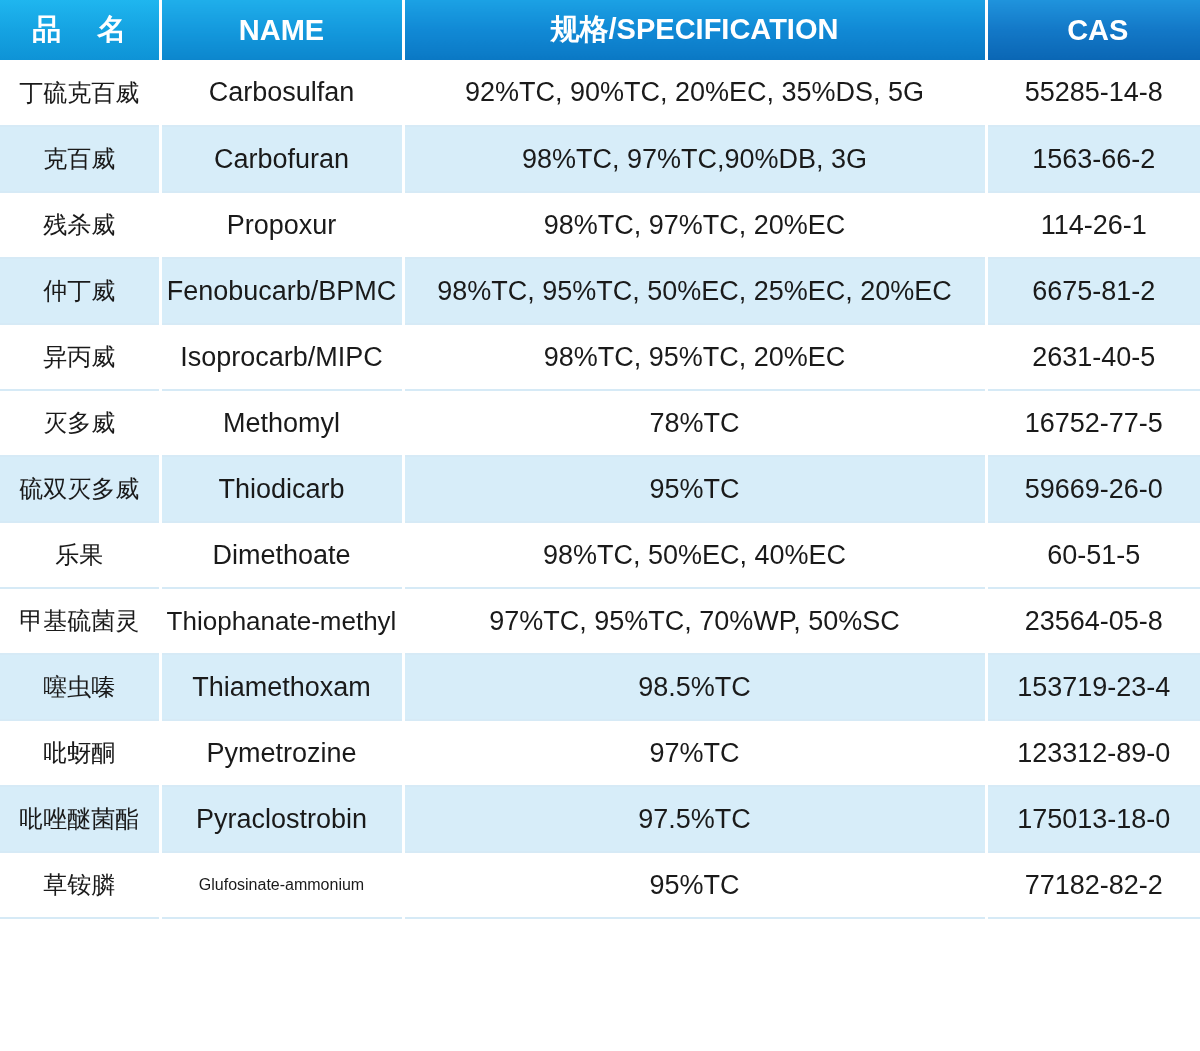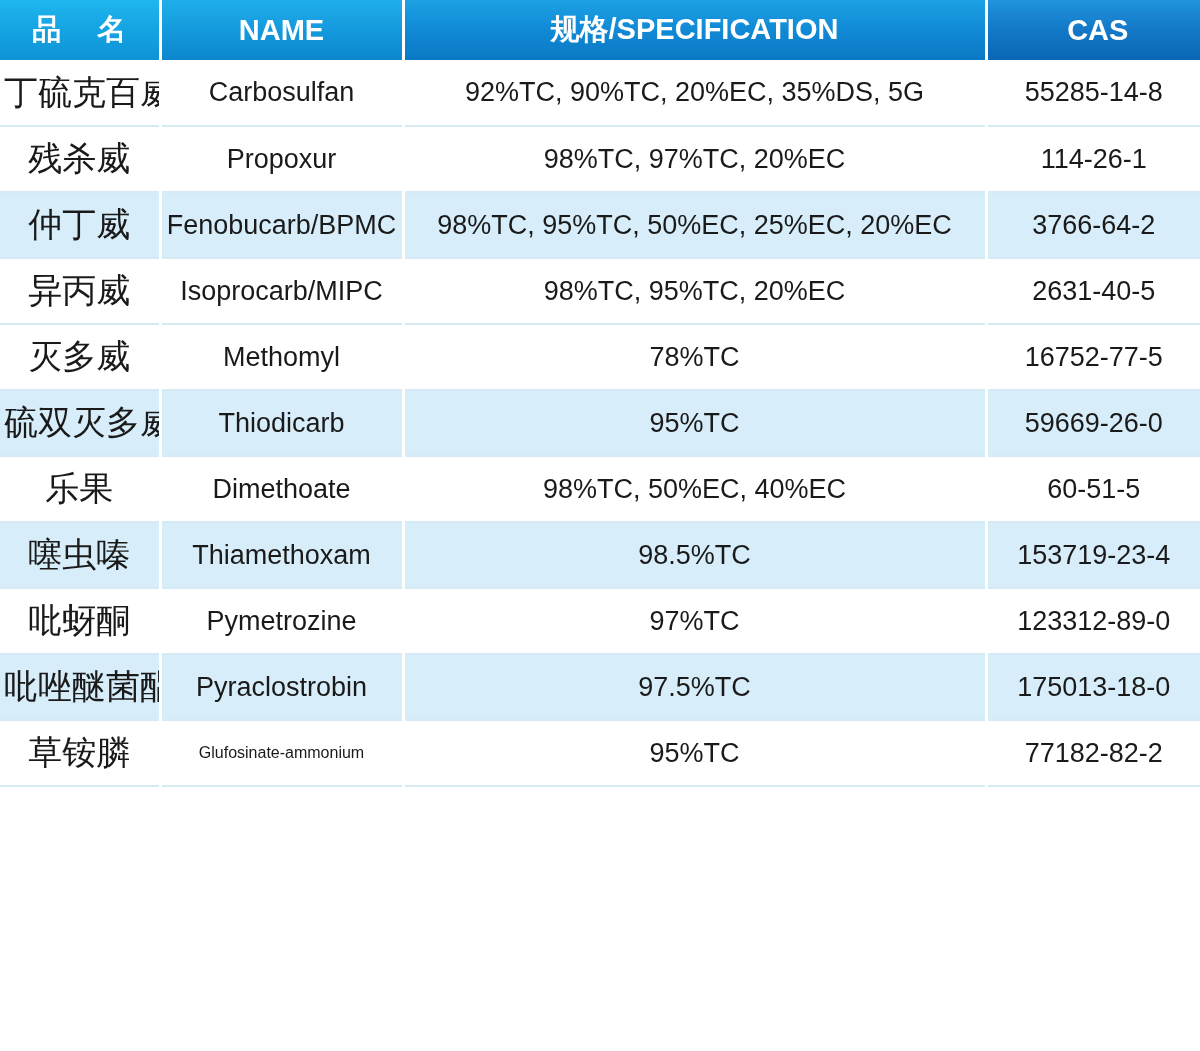--- a/index.html
+++ b/index.html
@@ -66,21 +66,21 @@
     padding: 0 4px;
     box-sizing: border-box;
     white-space: nowrap;
     overflow: hidden;
   }
   tbody td.cas-cell { border-right: none; }
   tbody tr.odd td { background: #ffffff; }
   tbody tr.even td { background: #d7edf9; }
 
   tbody td.cn-cell {
-    font-size: 34px;
+    font-size: 24px;
   }
   tbody td.en-cell {
     font-size: 27px;
   }
 </style>
 </head>
 <body>
 
 <div class="table-wrap">
   <table class="product-table">
@@ -98,31 +98,37 @@
         <th class="h-cas">CAS</th>
       </tr>
     </thead>
     <tbody id="table-body">
         <tr class="odd">
           <td class="cn-cell">丁硫克百威</td>
           <td class="en-cell">Carbosulfan</td>
           <td class="spec-cell">92%TC, 90%TC, 20%EC, 35%DS, 5G</td>
           <td class="cas-cell">55285-14-8</td>
         </tr>
+        <tr class="even">
+          <td class="cn-cell">克百威</td>
+          <td class="en-cell">Carbofuran</td>
+          <td class="spec-cell">98%TC, 97%TC,90%DB, 3G</td>
+          <td class="cas-cell">1563-66-2</td>
+        </tr>
         <tr class="odd">
           <td class="cn-cell">残杀威</td>
           <td class="en-cell">Propoxur</td>
           <td class="spec-cell">98%TC, 97%TC, 20%EC</td>
           <td class="cas-cell">114-26-1</td>
         </tr>
         <tr class="even">
           <td class="cn-cell">仲丁威</td>
           <td class="en-cell">Fenobucarb/BPMC</td>
           <td class="spec-cell">98%TC, 95%TC, 50%EC, 25%EC, 20%EC</td>
-          <td class="cas-cell">3766-64-2</td>
+          <td class="cas-cell">6675-81-2</td>
         </tr>
         <tr class="odd">
           <td class="cn-cell">异丙威</td>
           <td class="en-cell">Isoprocarb/MIPC</td>
           <td class="spec-cell">98%TC, 95%TC, 20%EC</td>
           <td class="cas-cell">2631-40-5</td>
         </tr>
         <tr class="odd">
           <td class="cn-cell">灭多威</td>
           <td class="en-cell">Methomyl</td>
@@ -133,20 +139,26 @@
           <td class="cn-cell">硫双灭多威</td>
           <td class="en-cell">Thiodicarb</td>
           <td class="spec-cell">95%TC</td>
           <td class="cas-cell">59669-26-0</td>
         </tr>
         <tr class="odd">
           <td class="cn-cell">乐果</td>
           <td class="en-cell">Dimethoate</td>
           <td class="spec-cell">98%TC, 50%EC, 40%EC</td>
           <td class="cas-cell">60-51-5</td>
+        </tr>
+        <tr class="odd">
+          <td class="cn-cell">甲基硫菌灵</td>
+          <td class="en-cell" style="font-size: 26px;">Thiophanate-methyl</td>
+          <td class="spec-cell">97%TC, 95%TC, 70%WP, 50%SC</td>
+          <td class="cas-cell">23564-05-8</td>
         </tr>
         <tr class="even">
           <td class="cn-cell">噻虫嗪</td>
           <td class="en-cell">Thiamethoxam</td>
           <td class="spec-cell">98.5%TC</td>
           <td class="cas-cell">153719-23-4</td>
         </tr>
         <tr class="odd">
           <td class="cn-cell">吡蚜酮</td>
           <td class="en-cell">Pymetrozine</td>

